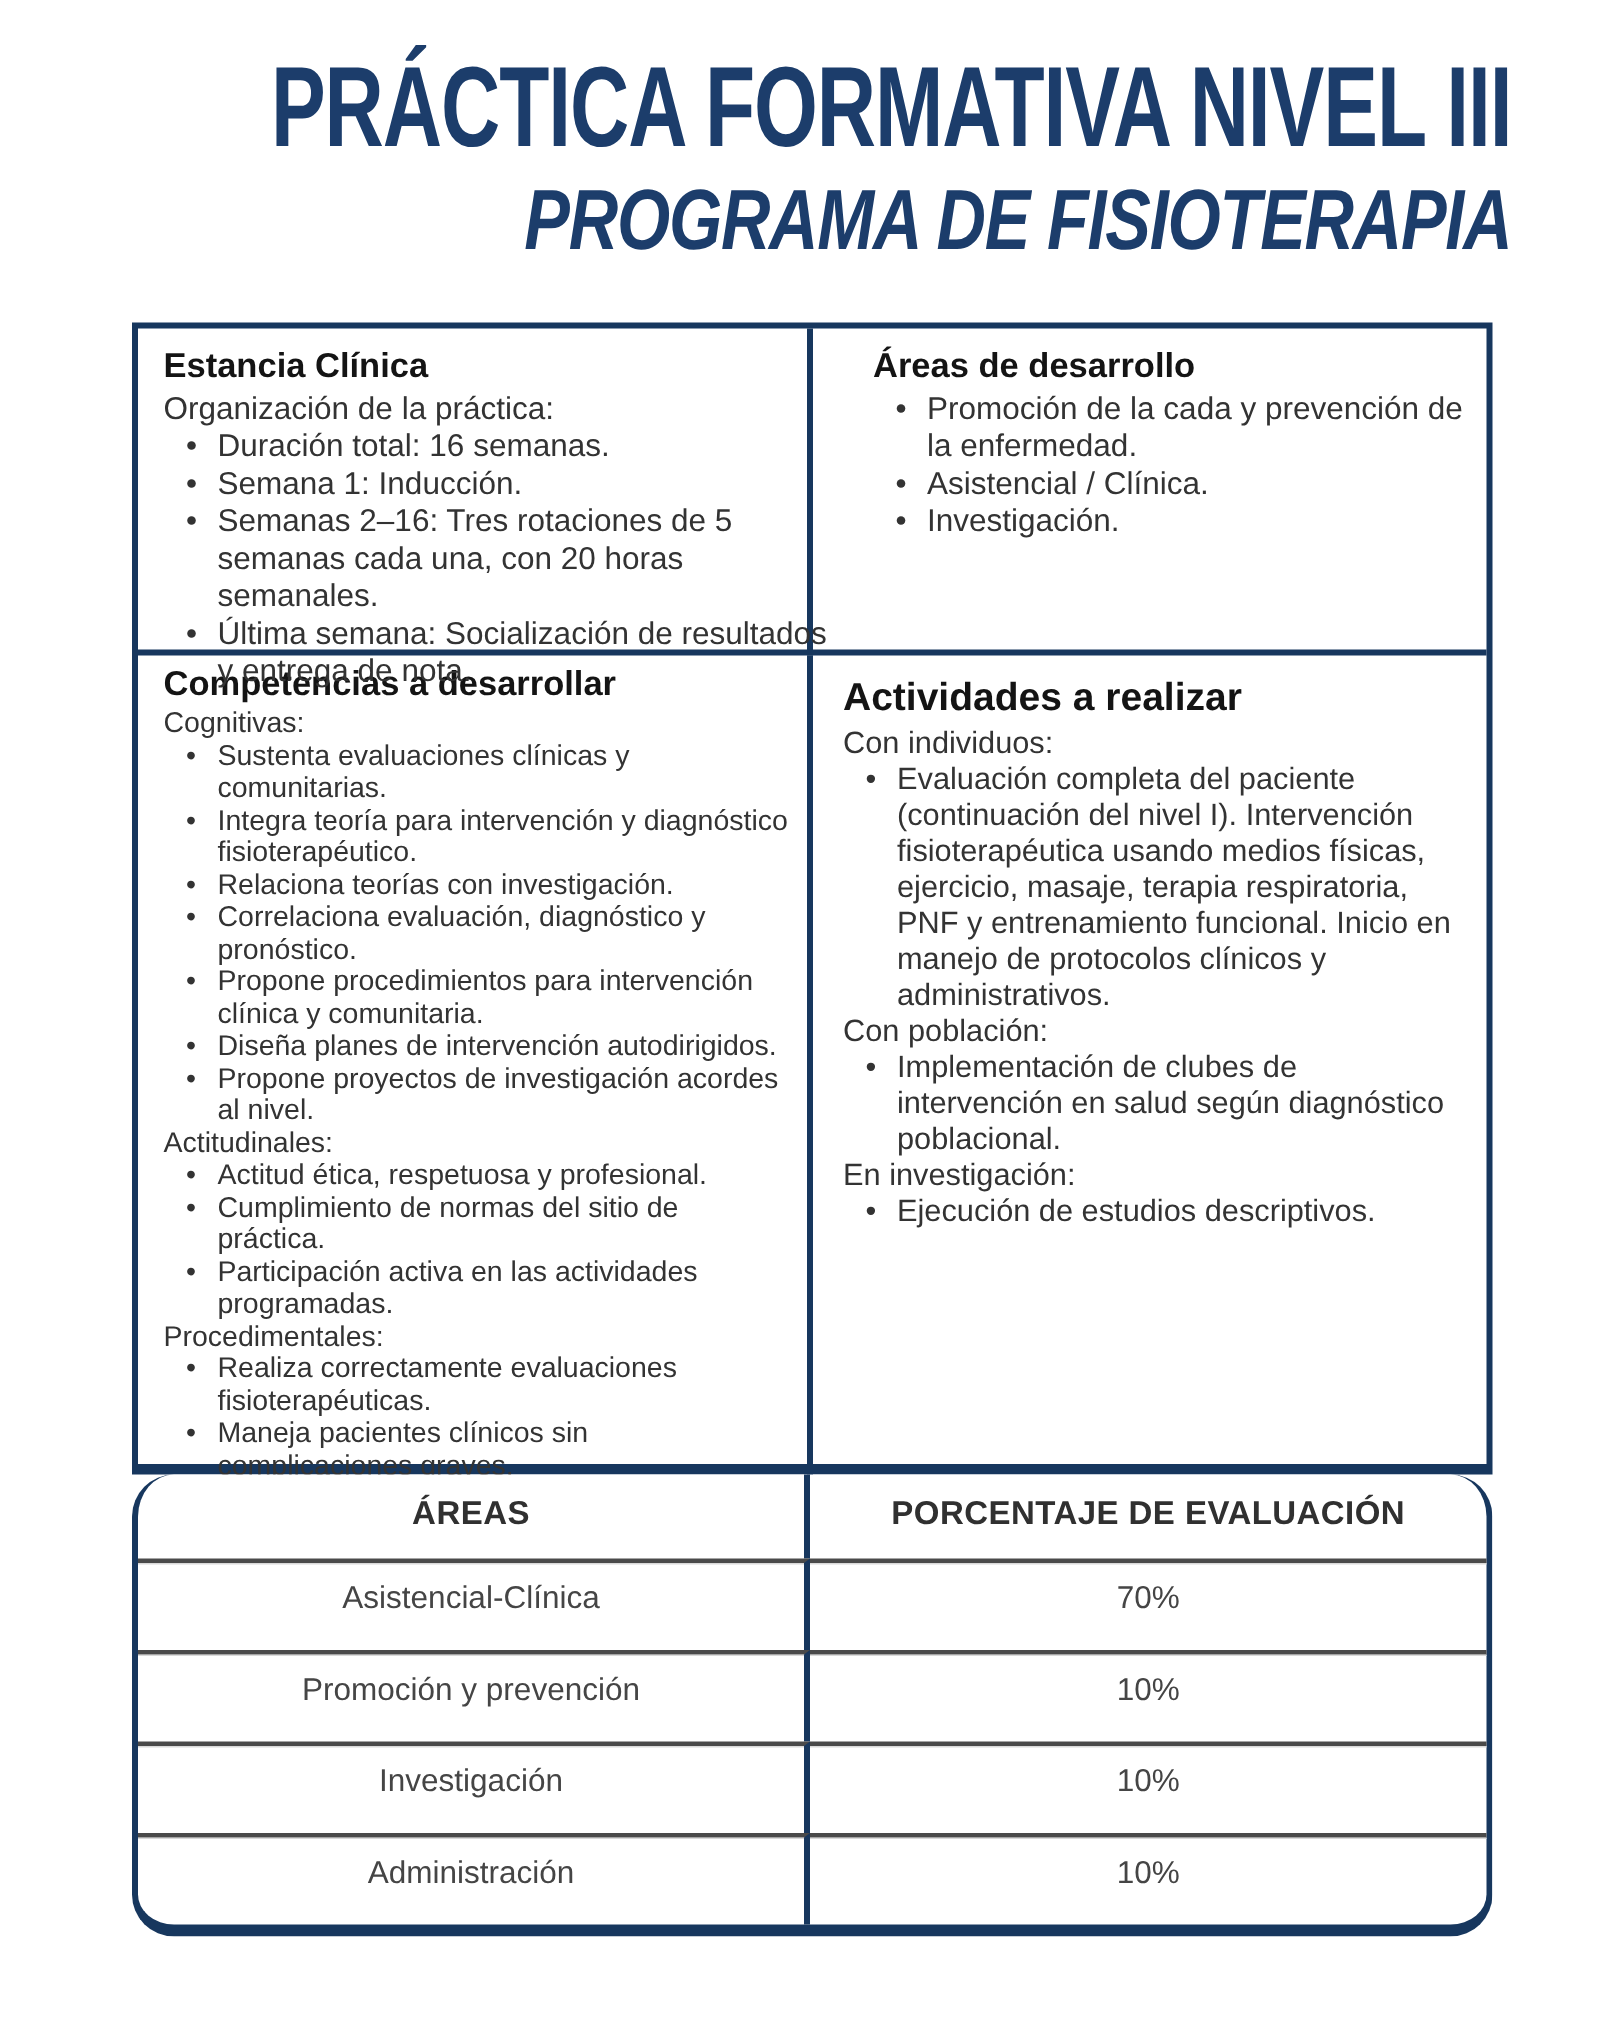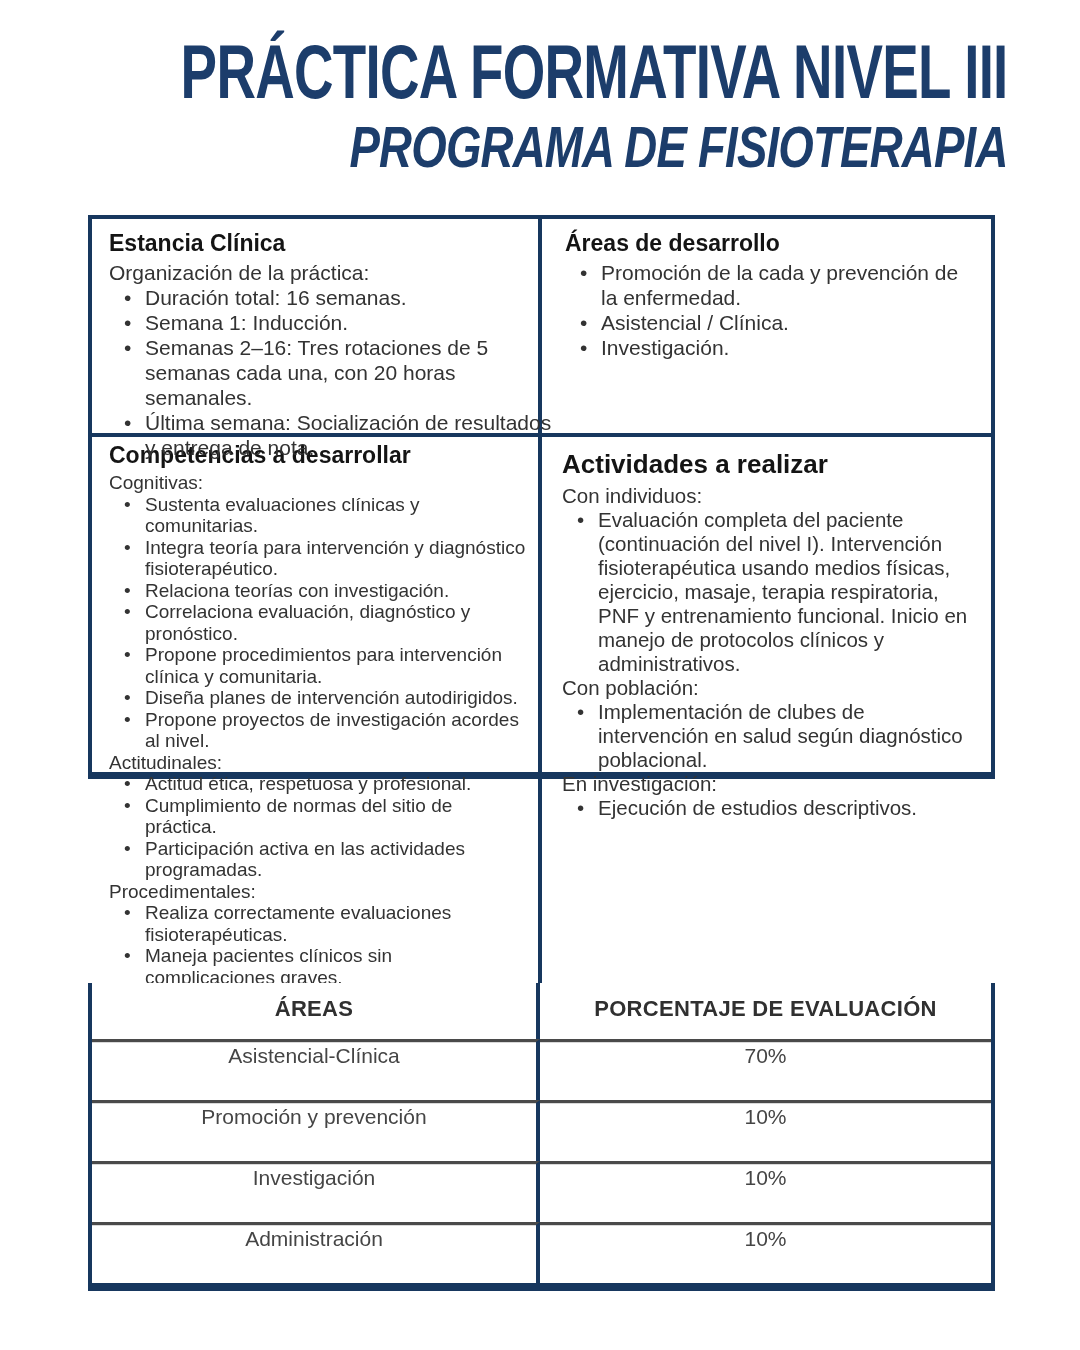--- a/index.html
+++ b/index.html
@@ -45,42 +45,42 @@
     line-height: 1.0;
     letter-spacing: -1px;
     white-space: nowrap;
     transform: scaleX(0.80);
     transform-origin: 100% 50%;
   }
 
   
   .grid {
     position: absolute; left: 88px; top: 215px;
-    width: 907px; height: 564px;
+    width: 907px; height: 768px;
     border: 4px solid var(--navy);
     border-bottom-width: 7px;
     display: grid;
     grid-template-columns: 450px 1fr;
     grid-template-rows: 218px 1fr;
     background: #fff;
   }
   .cell {
     padding: 10px 12px 0 17px;
     color: var(--body-text);
     overflow: visible;
   }
   .cell-estancia {
     border-right: 4px solid var(--navy);
     border-bottom: 4px solid var(--navy);
     font-size: 21px; line-height: 25px;
   }
   .cell-areas {
     border-bottom: 4px solid var(--navy);
     font-size: 21px; line-height: 25px;
-    padding-left: 23px;
+    padding-left: 40px;
   }
   .cell-competencias {
     border-right: 4px solid var(--navy);
     font-size: 19px; line-height: 21.5px;
     padding-top: 4px;
   }
   .cell-actividades {
     font-size: 20.5px; line-height: 24px;
     padding-left: 20px;
     padding-top: 12px;
@@ -101,41 +101,42 @@
   
   .eval-table {
     position: absolute; left: 88px; top: 983px;
     width: 907px;
     border-collapse: separate; border-spacing: 0;
     table-layout: fixed;
     border-left: 4px solid var(--navy);
     border-right: 4px solid var(--navy);
     border-bottom: 8px solid var(--navy);
     background: #fff;
+    border-radius: 28px;
   }
   .col-areas { width: 448px; }
   .eval-table th, .eval-table td {
     text-align: center;
     vertical-align: top;
     overflow: hidden;
   }
   .eval-table th:first-child, .eval-table td:first-child {
     border-right: 4px solid var(--navy);
   }
   .eval-table th {
     height: 56px;
     padding-top: 13px;
     font-size: 22px;
     font-weight: bold;
     color: #303030;
     letter-spacing: 0.3px;
   }
   .eval-table tbody td {
     height: 61px;
-    padding-top: 2px;
+    padding-top: 12px;
     font-size: 21px;
     color: var(--table-text);
     border-top: 3px solid var(--row-sep);
     box-shadow: inset 0 1px 0 #d9d9d9;
   }
 </style>
 </head>
 <body>
 
 <div class="page">

